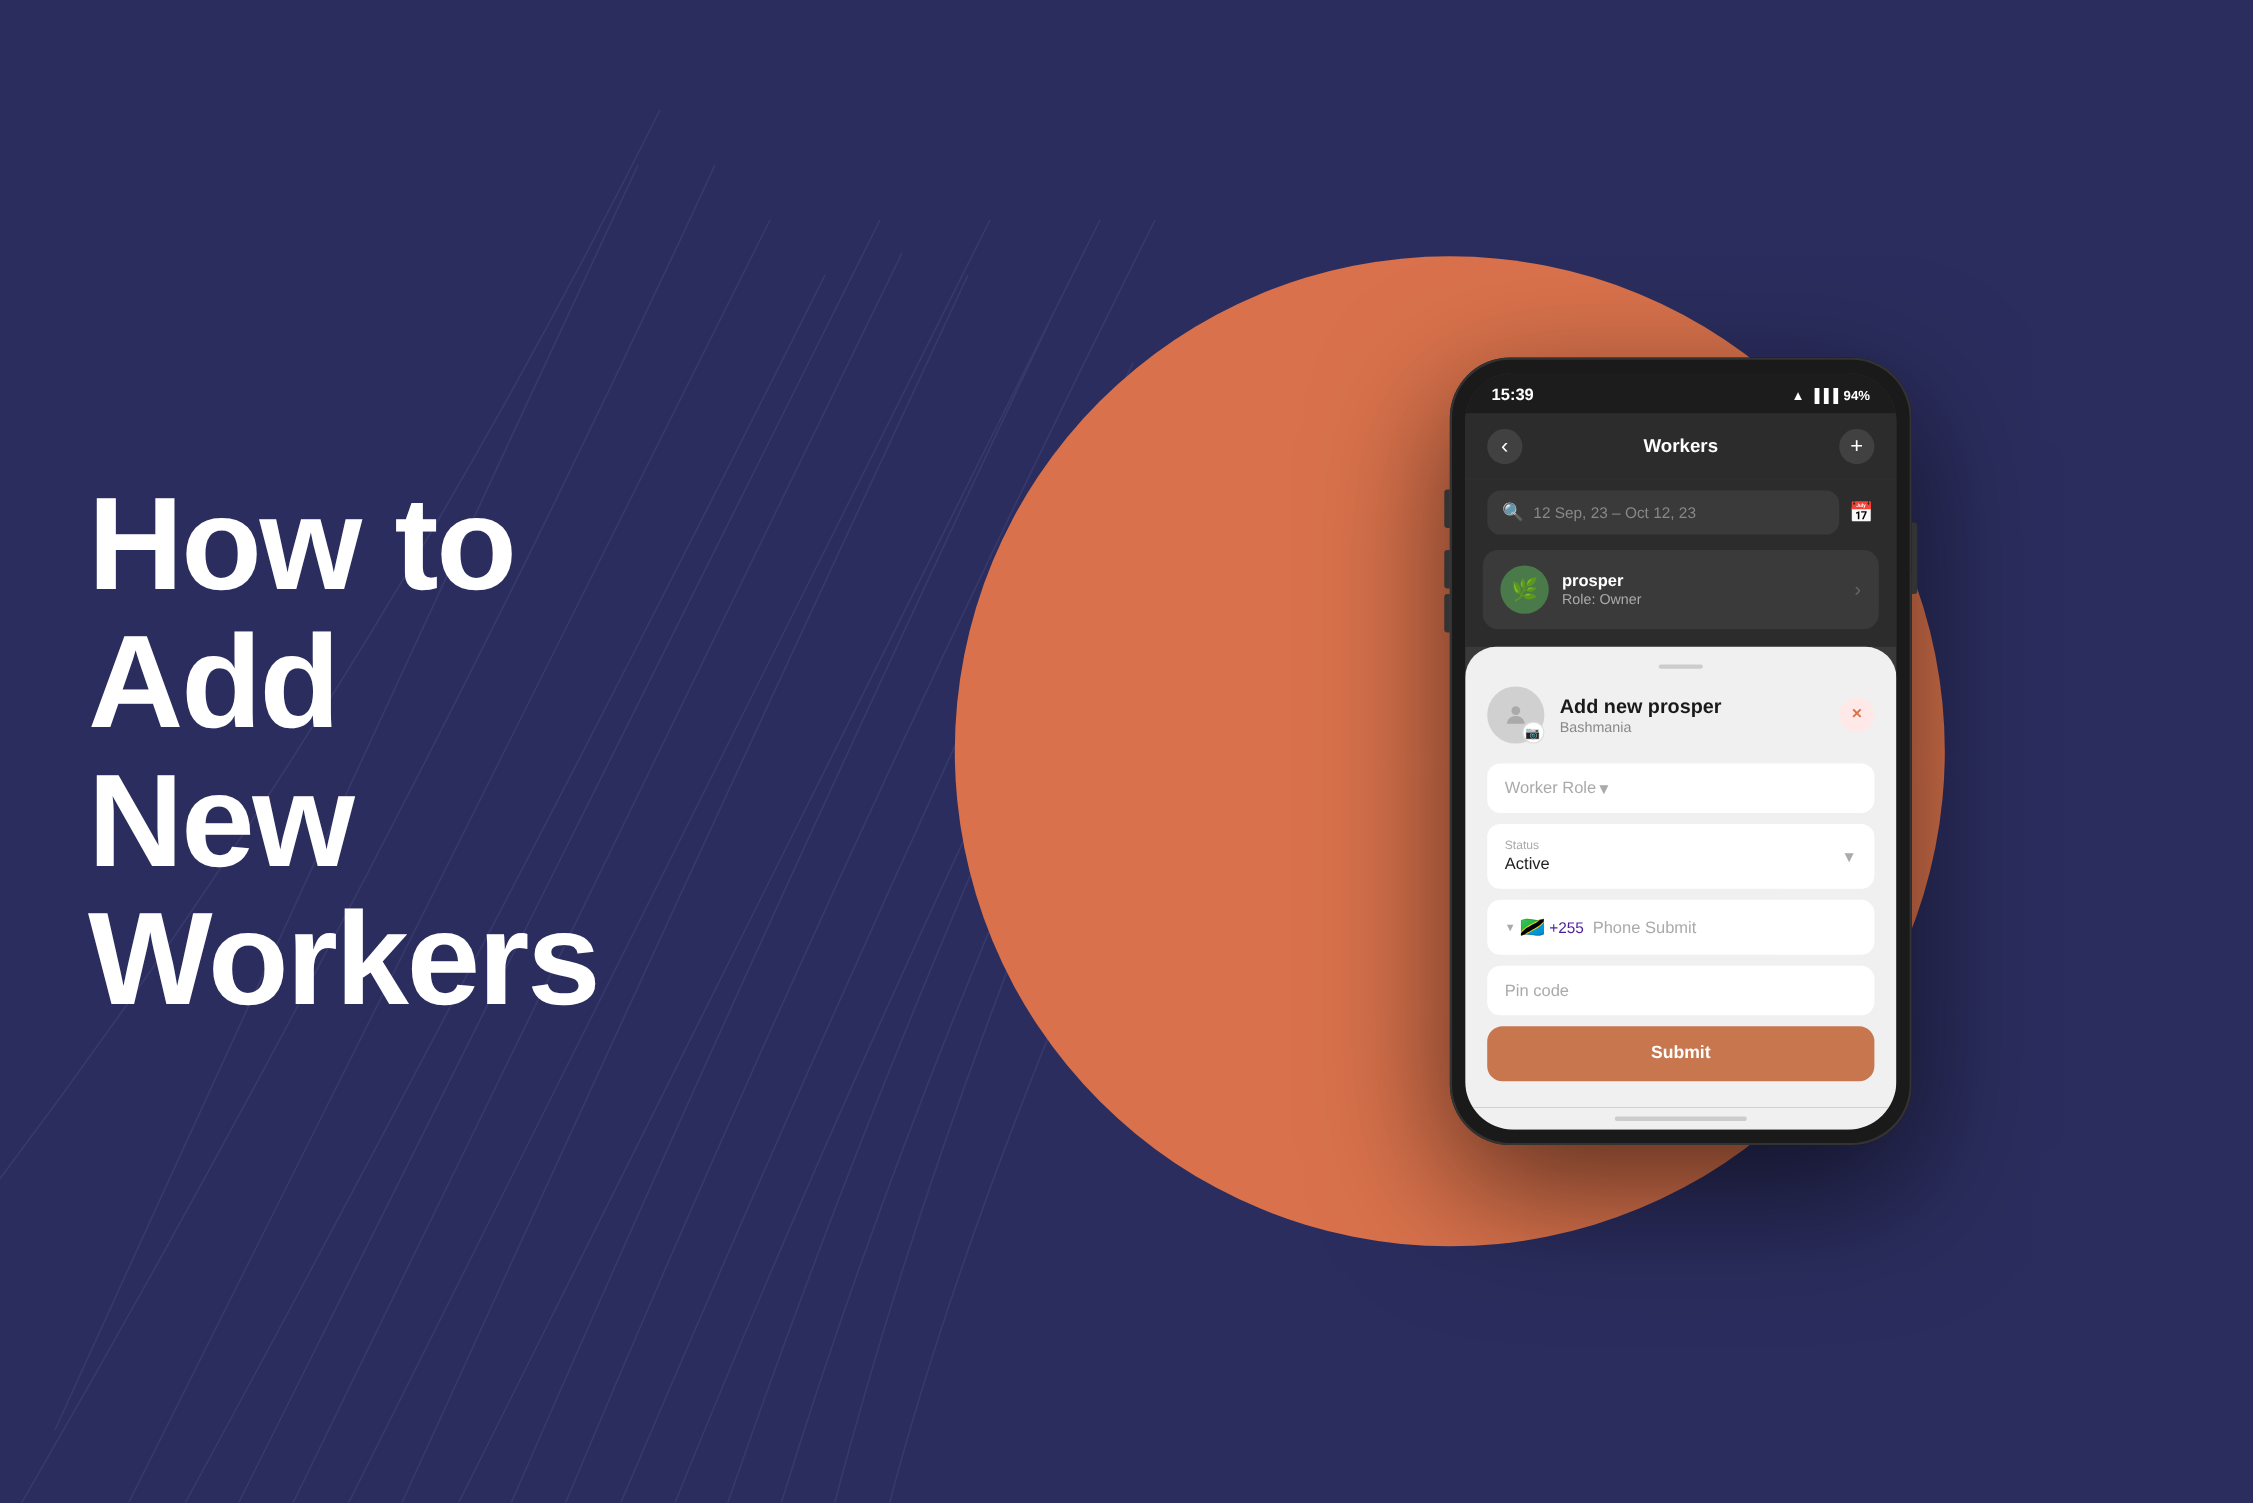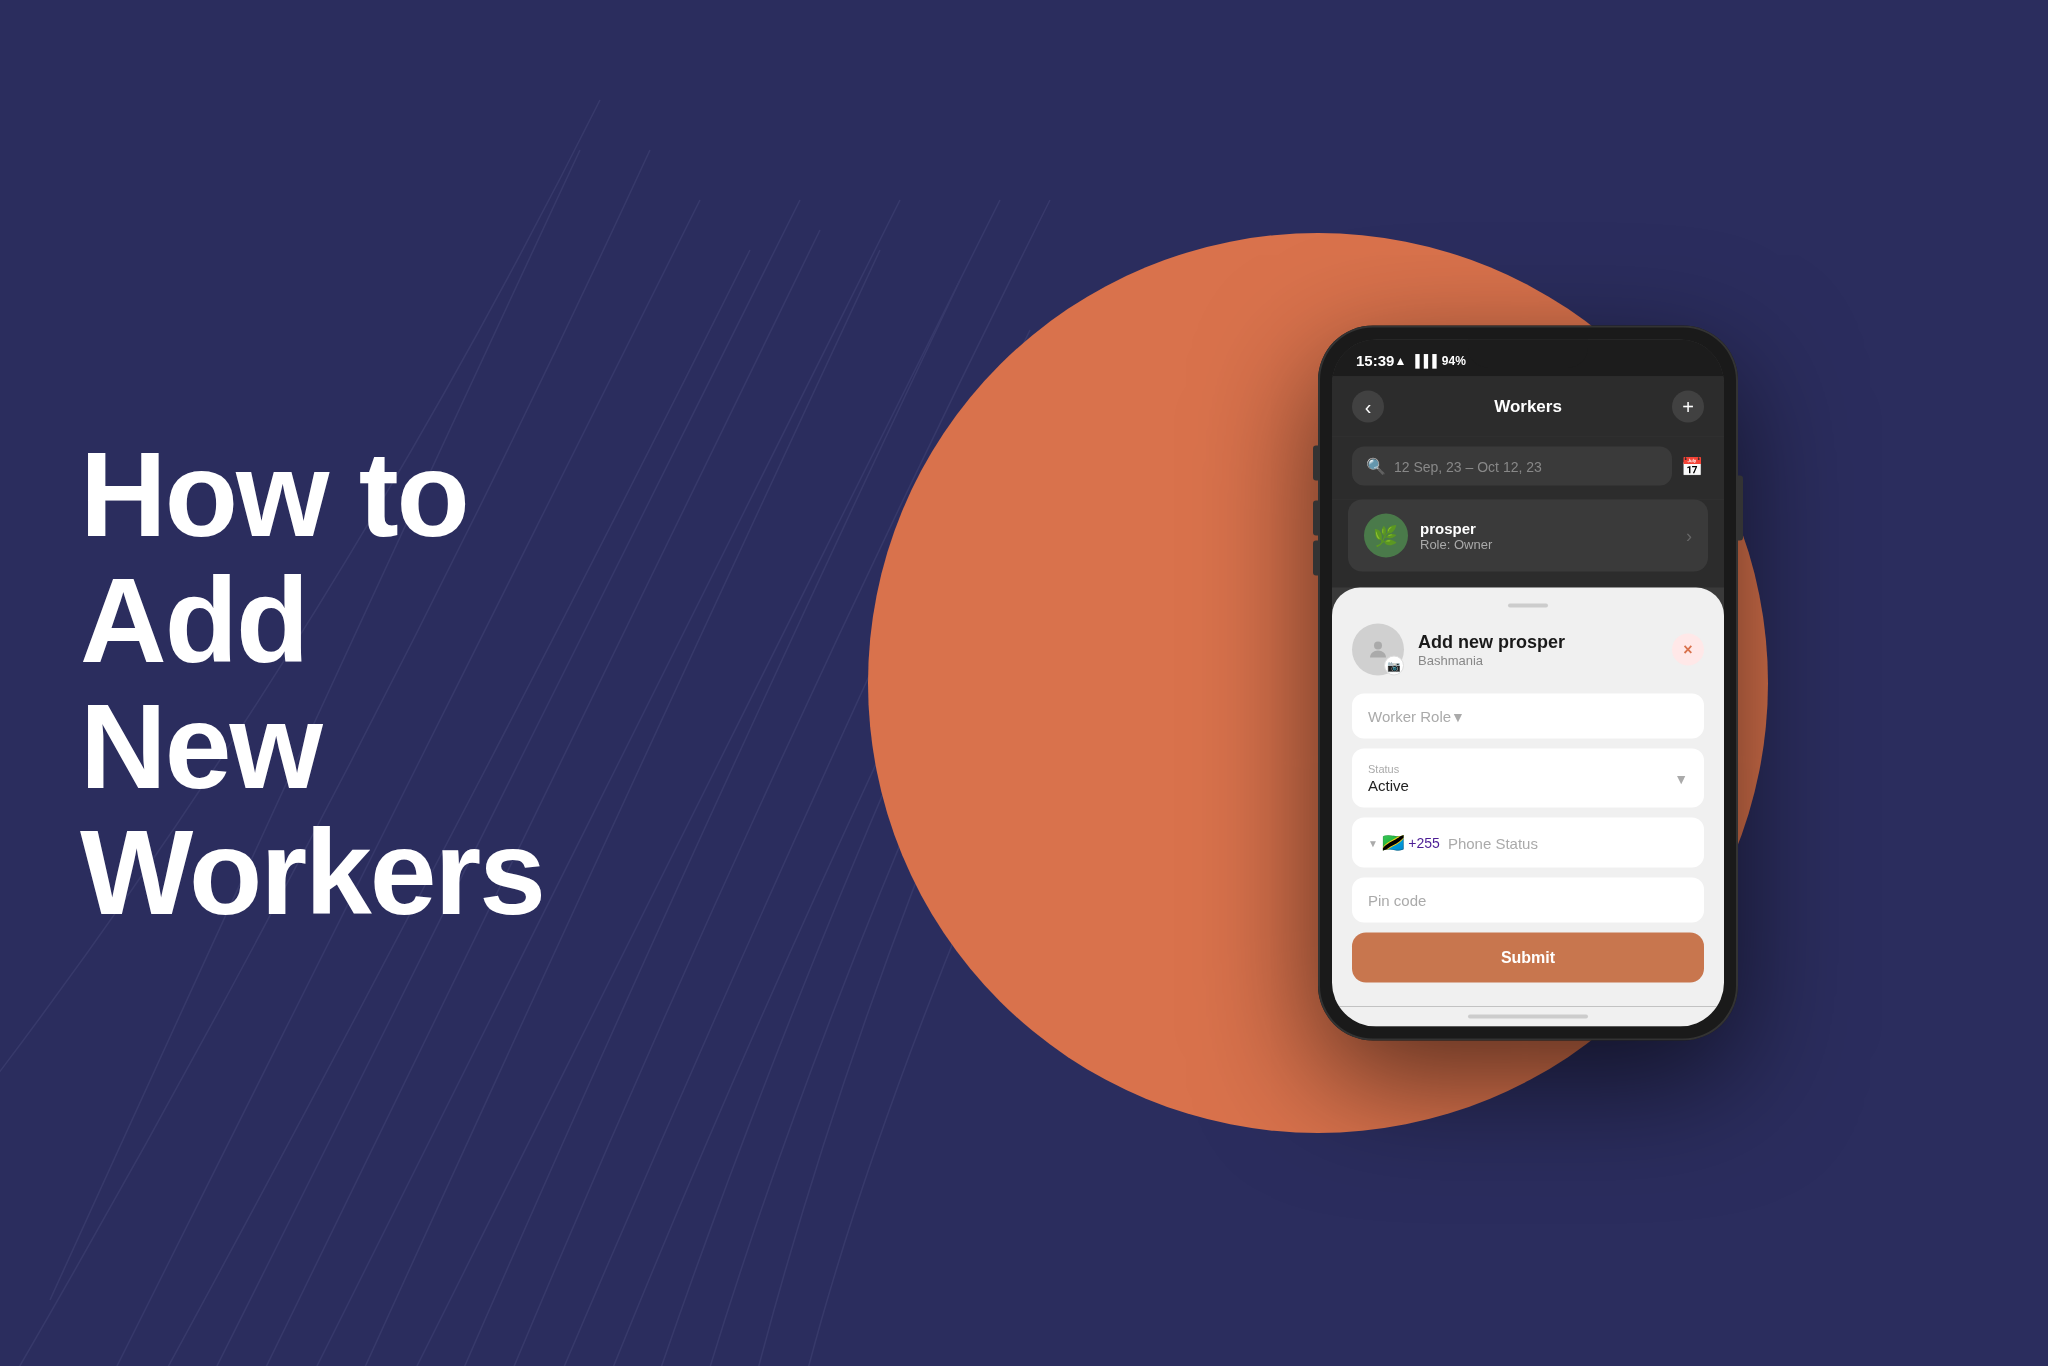--- a/index.html
+++ b/index.html
@@ -101,21 +101,21 @@
       background: #3a3a3a;
       border-radius: 44px;
       overflow: hidden;
       position: relative;
     }
 
     
     .status-bar {
       background: #1c1c1c;
       display: flex;
-      justify-content: flex-start;
+      justify-content: space-between;
       align-items: center;
       padding: 12px 24px 8px;
       font-size: 13px;
       color: #fff;
       font-weight: 600;
     }
 
     .status-bar-time { font-size: 15px; font-weight: 700; }
     .status-bar-icons { display: flex; align-items: center; gap: 5px; font-size: 12px; }
     .status-bar-notch {
@@ -462,21 +462,21 @@
           <span class="dropdown-arrow">▼</span>
         </div>
 
 
         <div class="phone-field">
           <div class="flag-dropdown">
             <span style="font-size:10px;color:#aaa;">▼</span>
             <span class="flag-emoji">🇹🇿</span>
             <span class="country-code">+255</span>
           </div>
-          <span class="phone-placeholder">Phone Status</span>
+          <span class="phone-placeholder">Phone Submit</span>
         </div>
 
         <div class="form-field">
           <span class="field-placeholder">Pin code</span>
         </div>
 
         <div class="submit-btn">
           <span>Submit</span>
         </div>
       </div>

